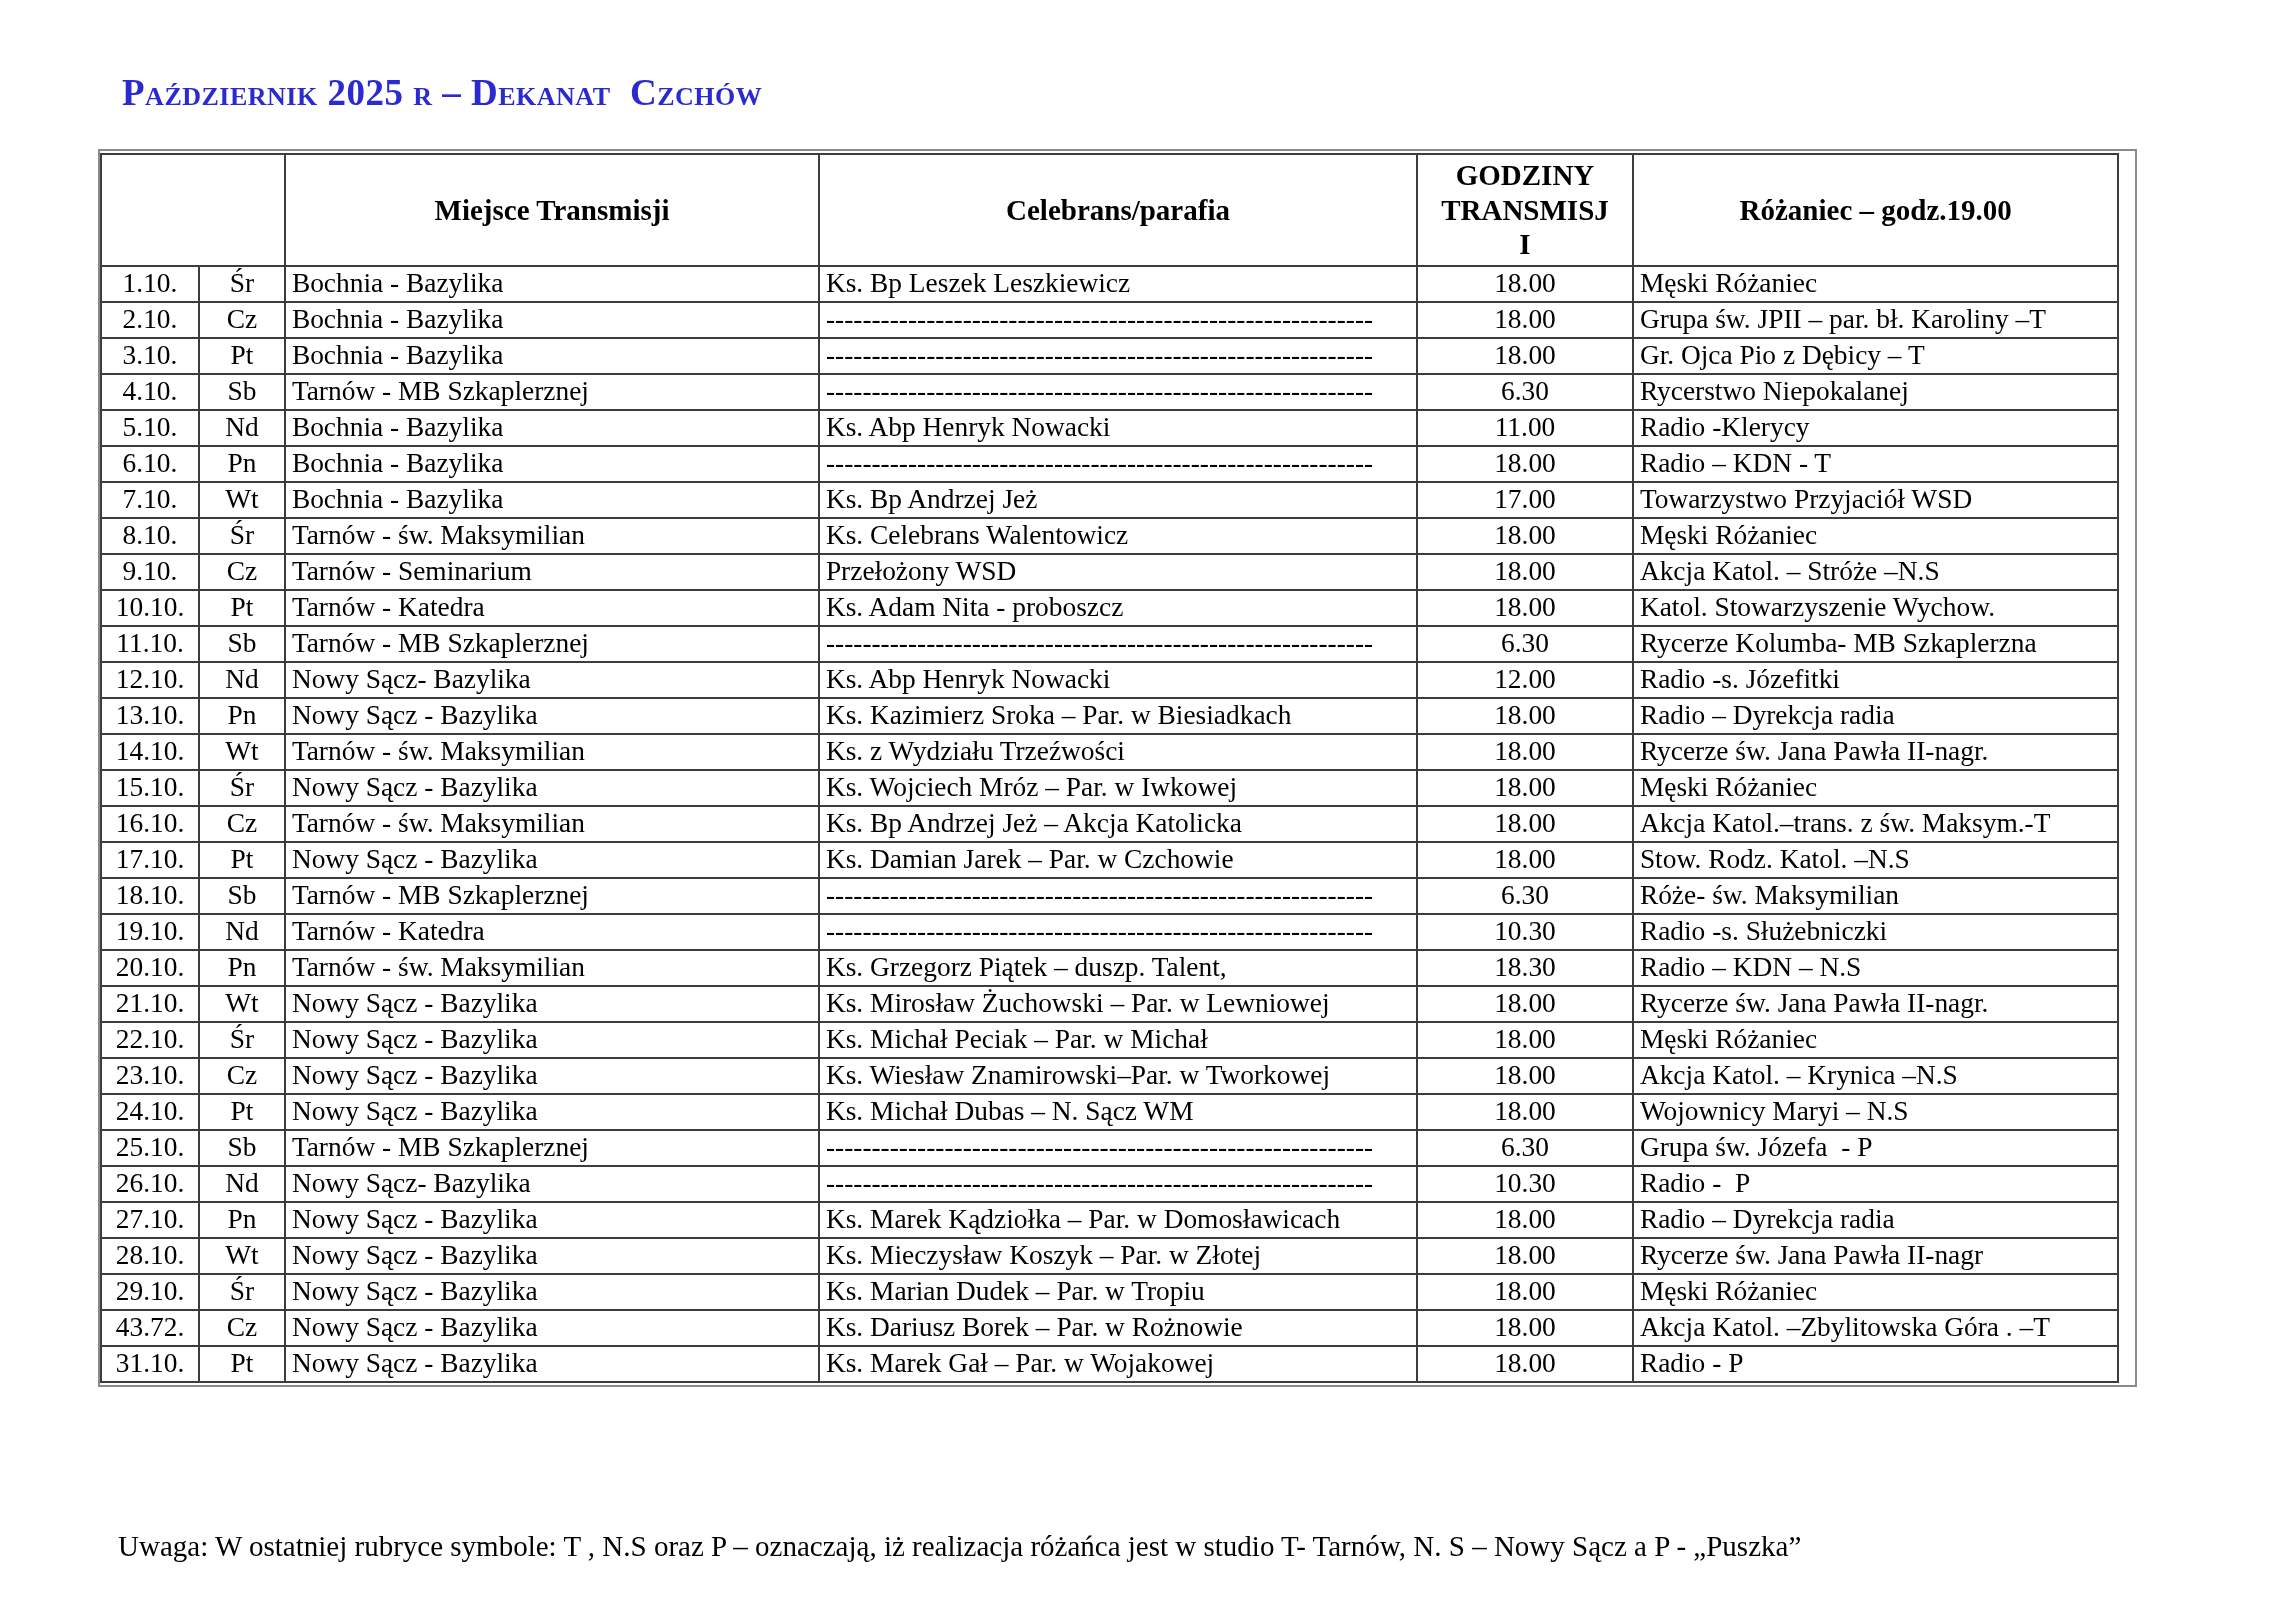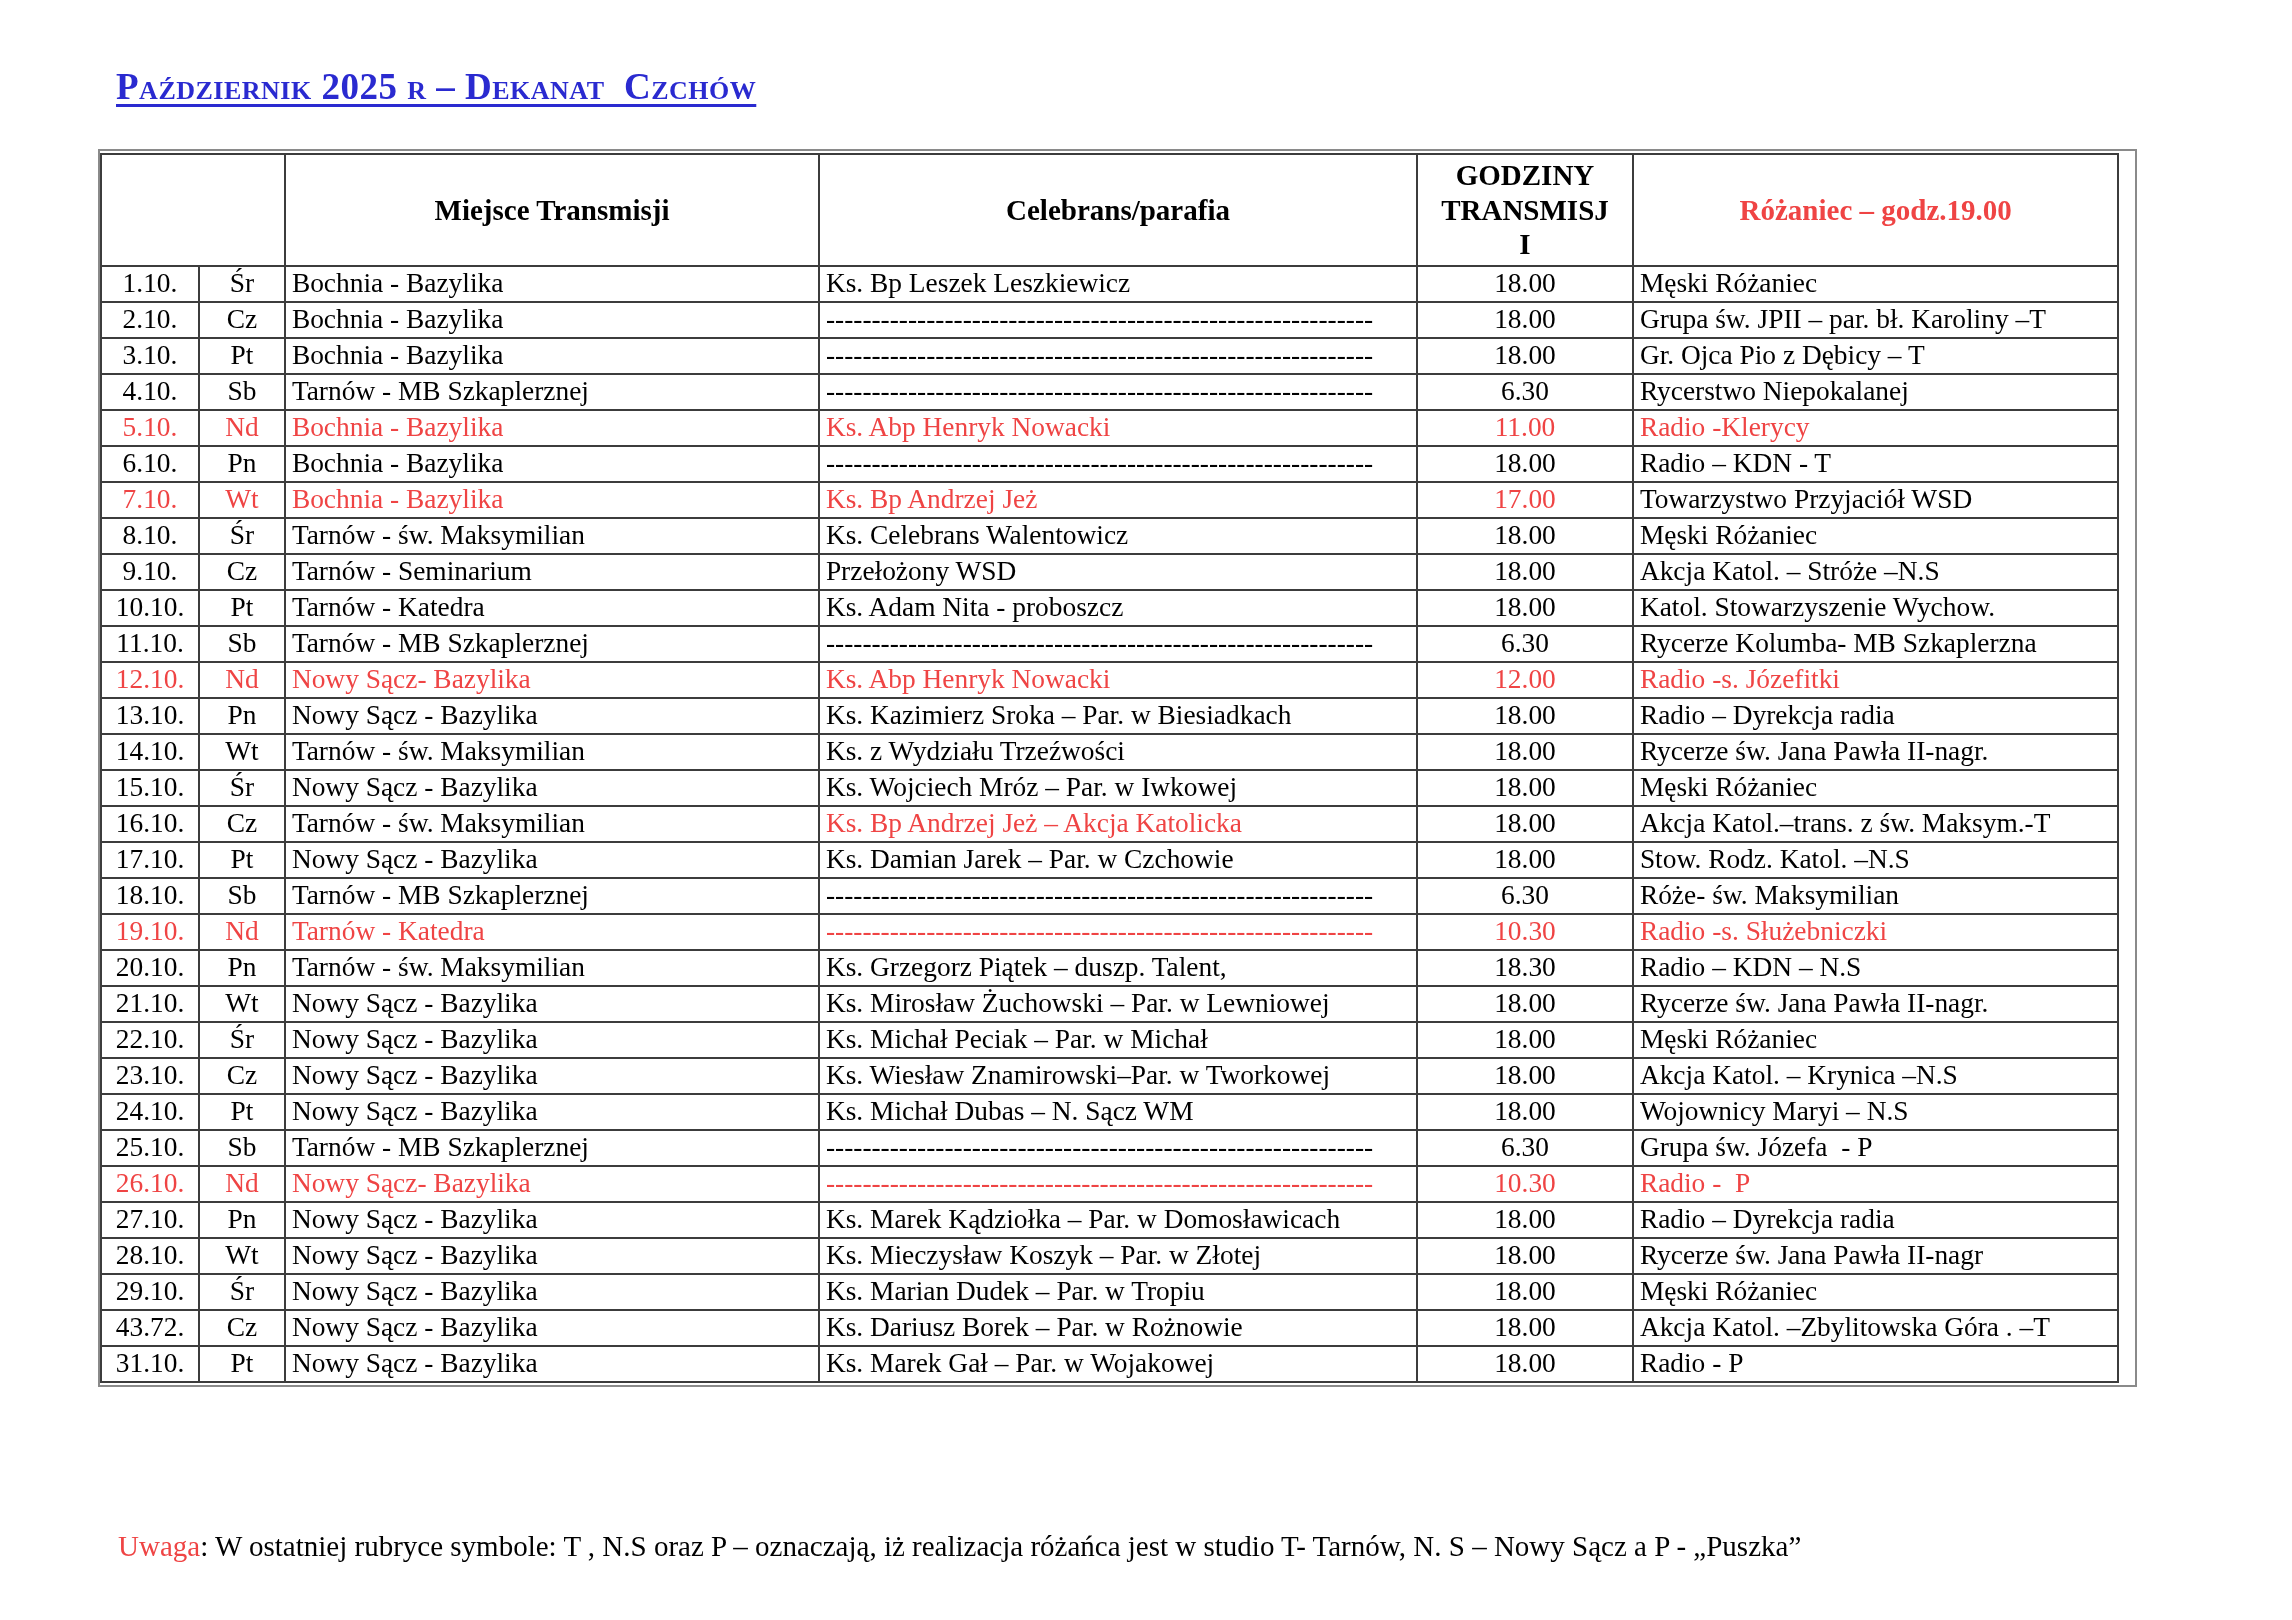--- a/index.html
+++ b/index.html
@@ -1,23 +1,23 @@
 <!DOCTYPE html>
 <html><head>
 <meta charset="utf-8">
 <style>
   html,body{margin:0;padding:0;background:#ffffff;}
   body{
     width:2293px;height:1620px;position:relative;overflow:hidden;
     font-family:"Liberation Serif","DejaVu Serif",serif;color:#000;
   }
   .page-title{
-    position:absolute;left:116px;top:65px;margin:0;
+    position:absolute;left:116px;top:65px;margin:6px;
     font-size:37px;font-weight:bold;font-variant:small-caps;
-    color:#2a2ad0;text-decoration:underline;text-underline-offset:4.9px;
+    color:#2a2ad0;text-underline-offset:4.9px;
     white-space:pre;letter-spacing:0.5px;
   }
   .table-frame{
     position:absolute;left:98px;top:149px;width:2039px;
     border:2px solid #8a8a8a;box-sizing:border-box;
     padding:2px 15.7px 2px 0;background:#fff;
   }
   table.schedule{
     width:100%;border-collapse:collapse;table-layout:fixed;
   }
@@ -28,21 +28,21 @@
   }
   table.schedule th{
     height:110px;font-size:29px;font-weight:bold;text-align:center;
     line-height:1.2;
     margin-top:18px;
   }
   table.schedule td{height:34px;}
   .c-date,.c-day,.c-time{text-align:center;}
   .c-place,.c-celebrant,.c-rosary{text-align:left;padding-left:9.8px;}
   th.c-time{white-space:pre-line;}
-  .red{color:#ef4444;}
+  .red{color:#000000;}
   .note{
     position:absolute;left:118px;top:1439px;width:2098px;
     font-size:29px;line-height:43px;white-space:pre-wrap;
   }
 </style>
 </head>
 <body>
 
 <div>
 

